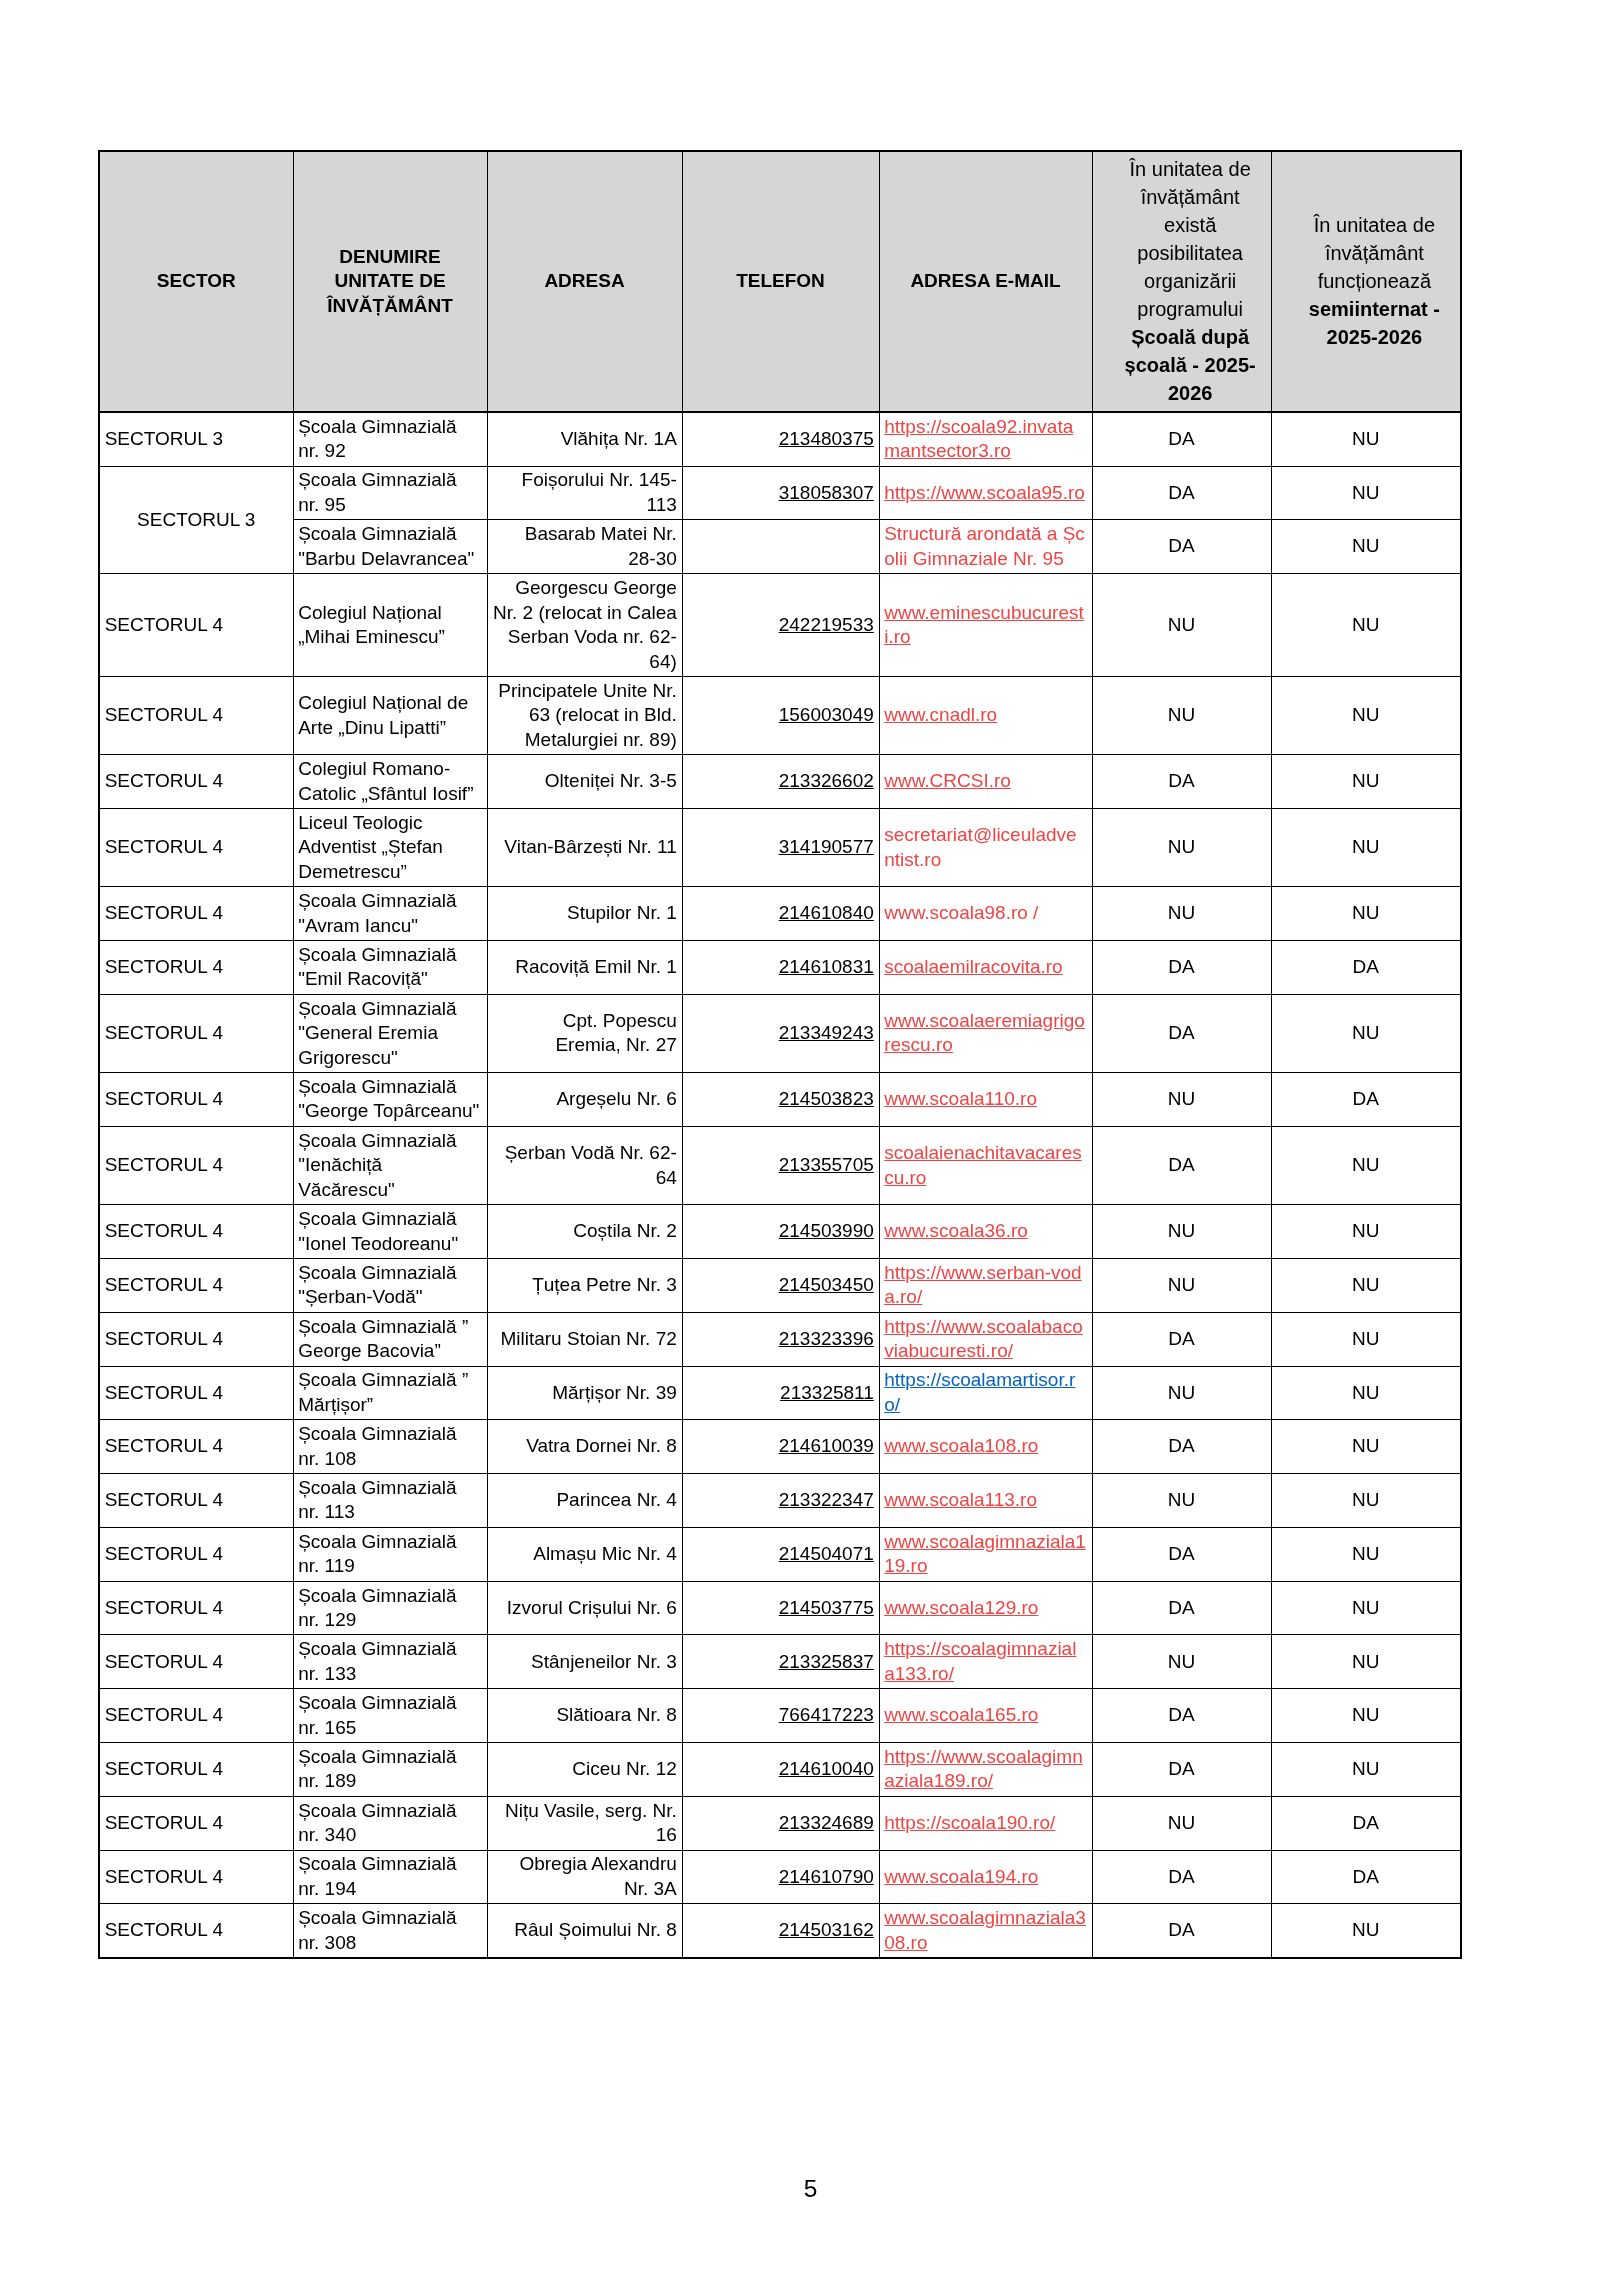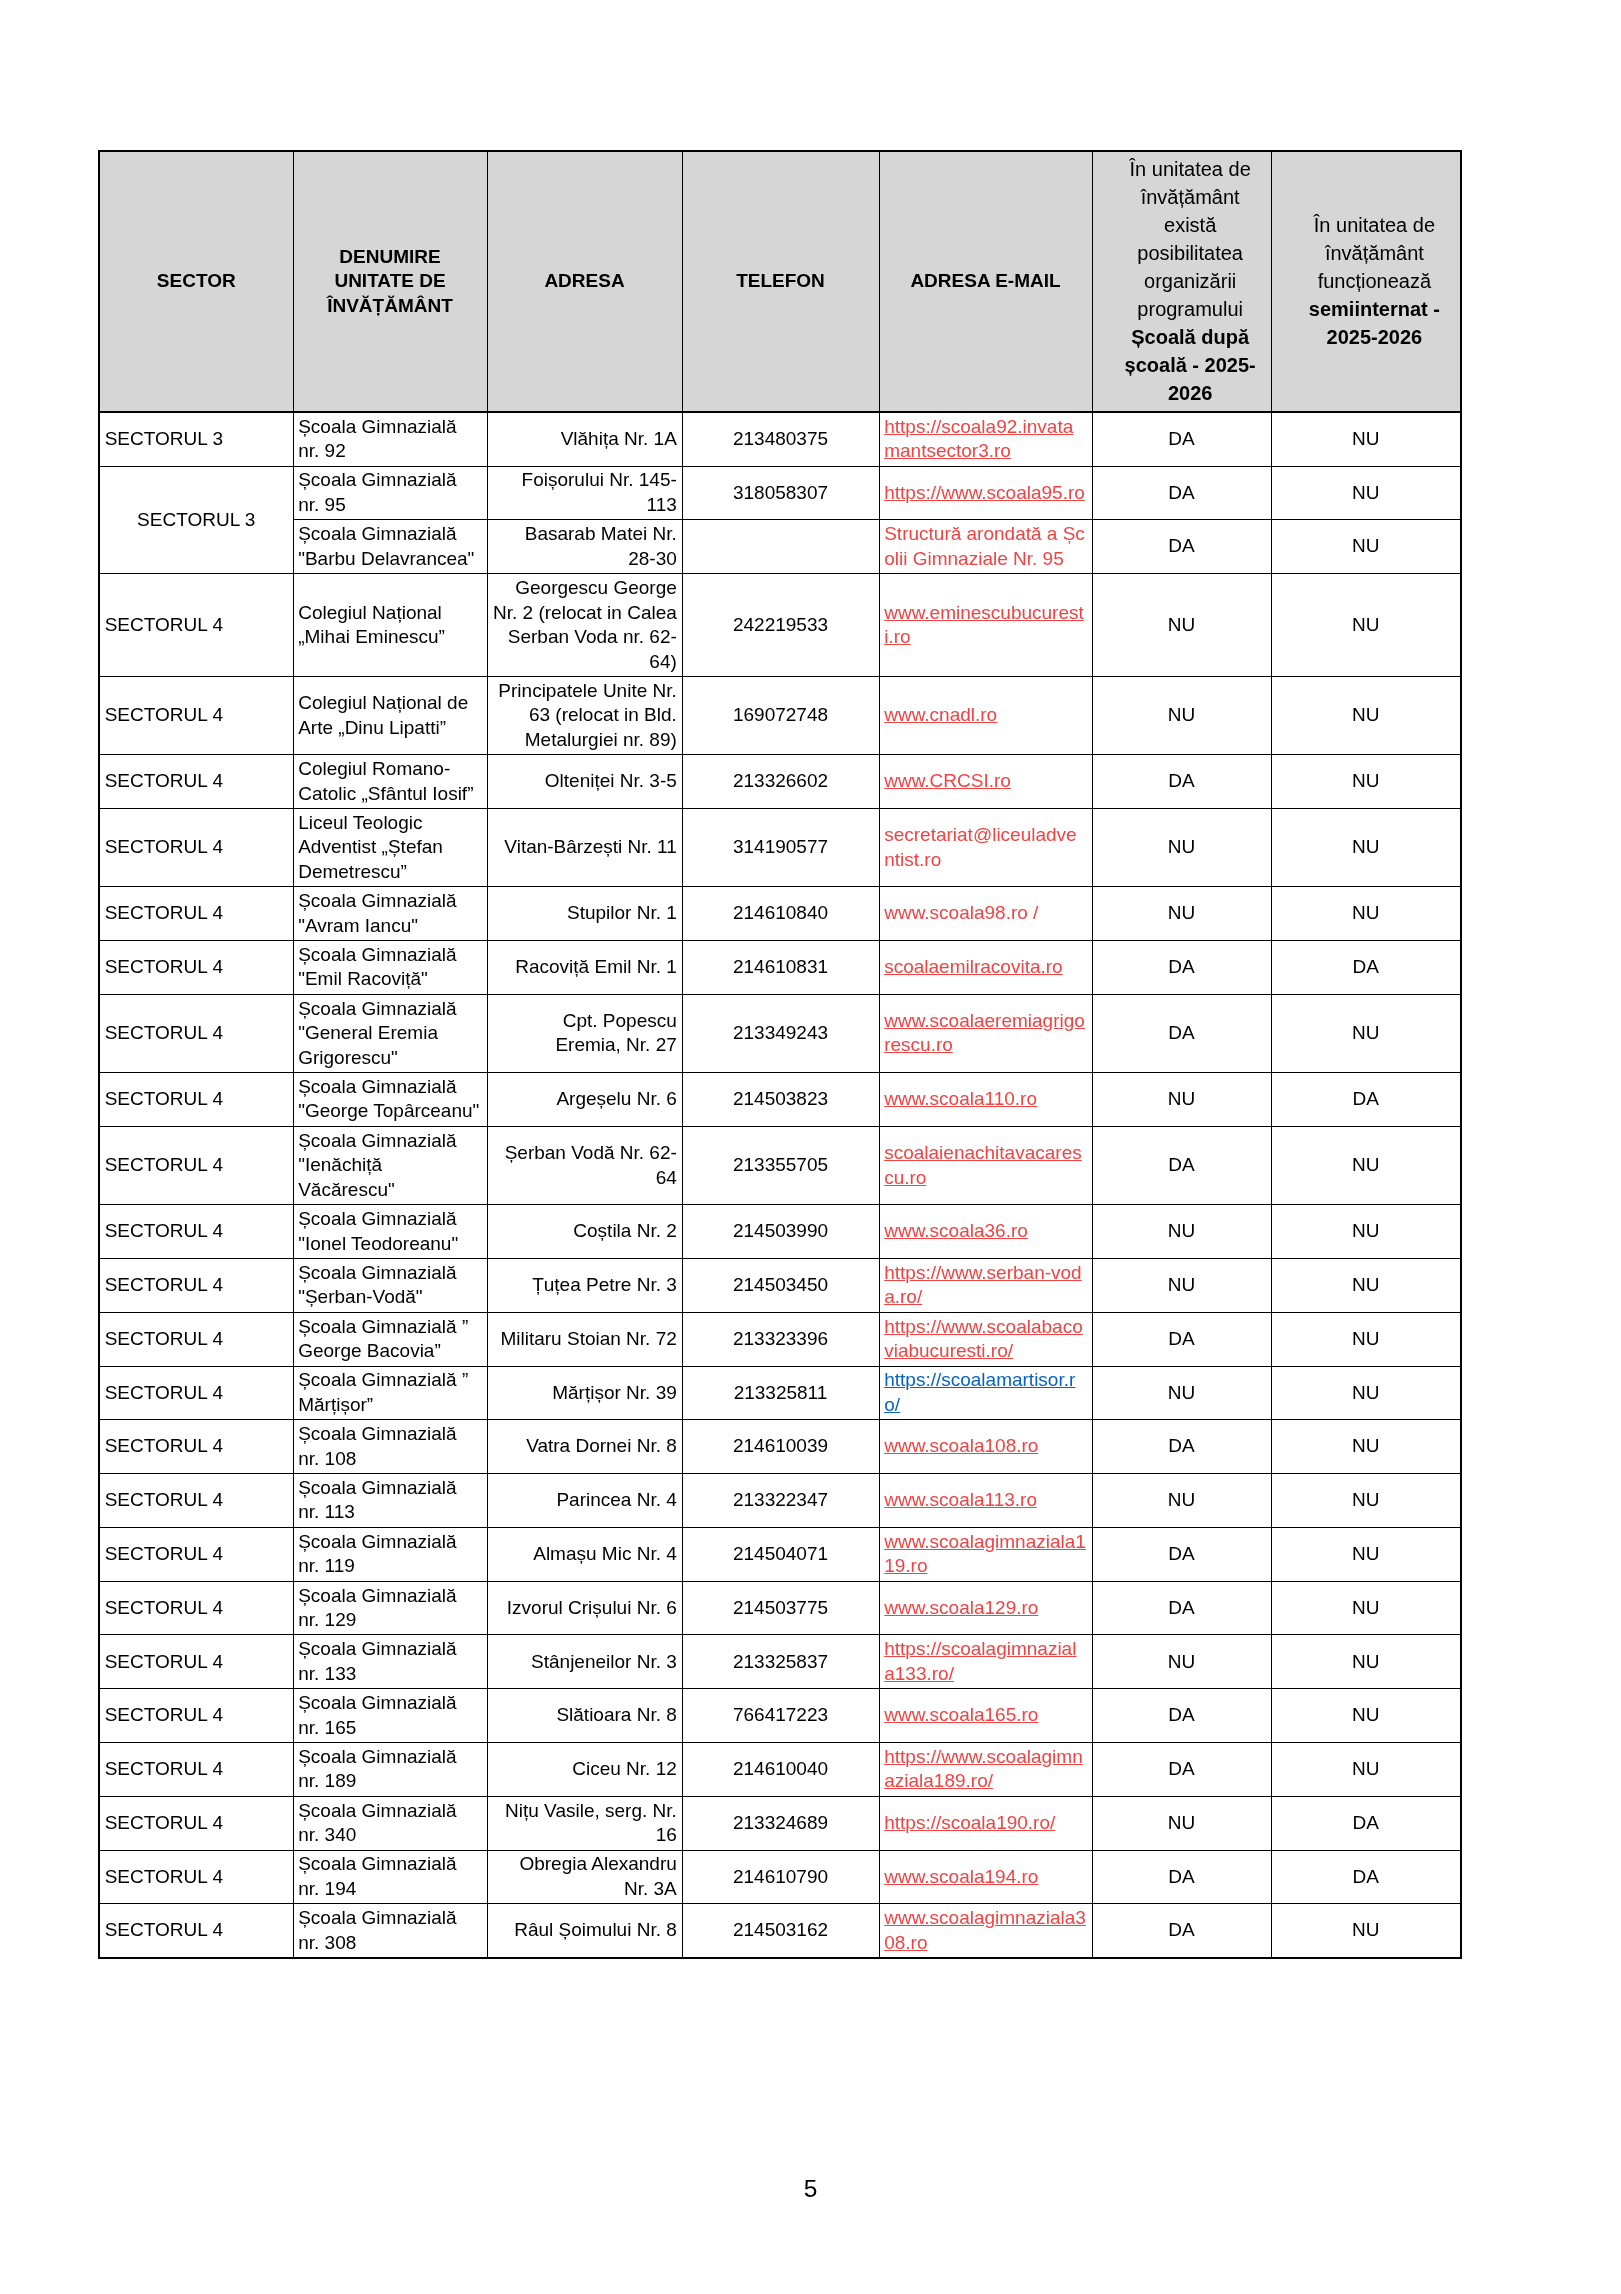--- a/index.html
+++ b/index.html
@@ -24,21 +24,21 @@
   thead th {
     background:#d6d6d6; text-align:center; font-weight:bold;
     height:255px; border-bottom-width:2.8px;
   }
   thead th.th-tall { font-weight:normal; font-size:20px; line-height:28px;padding-left:22px; }
   thead th.th-tall b { font-weight:bold; }
   td.sector   { text-align:left; }
   td.sector.centered { text-align:center; }
   td.name     { text-align:left;margin-top:8px; }
   td.address  { text-align:right; }
-  td.phone    { text-align:center; }
+  td.phone    { text-align:right;text-decoration:underline; }
   td.email    { text-align:left; word-break:break-all; }
   td.danu     { text-align:center; }
   a.email-text { color:#ef4444; text-decoration:underline; cursor:pointer; }
   a.email-text.plain { text-decoration:none; cursor:default; }
   a.email-text.blue  { color:#0563c1; text-decoration:underline; }
   .page-number {
     position:absolute; top:2175px; left:0; width:1621px;
     text-align:center; font-size:24.5px; line-height:28px;
   }
 </style>
@@ -106,21 +106,21 @@
     <td class="phone">242219533</td>
     <td class="email"><a class="email-text">www.eminescubucuresti.ro</a></td>
     <td class="danu">NU</td>
     <td class="danu">NU</td>
   </tr>
 
   <tr>
     <td class="sector">SECTORUL 4</td>
     <td class="name">Colegiul Național de Arte „Dinu Lipatti”</td>
     <td class="address">Principatele Unite Nr. 63 (relocat in Bld. Metalurgiei nr. 89)</td>
-    <td class="phone">169072748</td>
+    <td class="phone">156003049</td>
     <td class="email"><a class="email-text">www.cnadl.ro</a></td>
     <td class="danu">NU</td>
     <td class="danu">NU</td>
   </tr>
 
   <tr>
     <td class="sector">SECTORUL 4</td>
     <td class="name">Colegiul Romano-Catolic „Sfântul Iosif”</td>
     <td class="address">Olteniței Nr. 3-5</td>
     <td class="phone">213326602</td>

